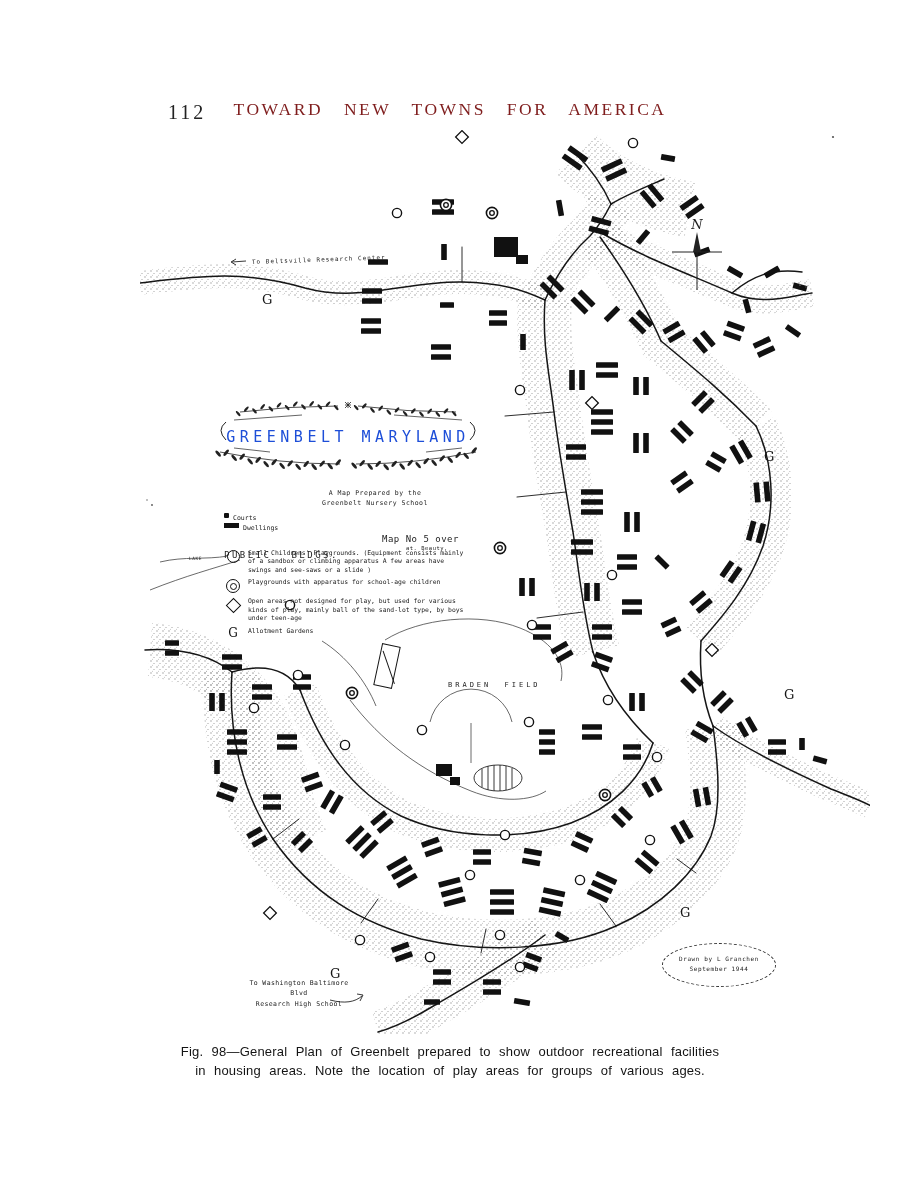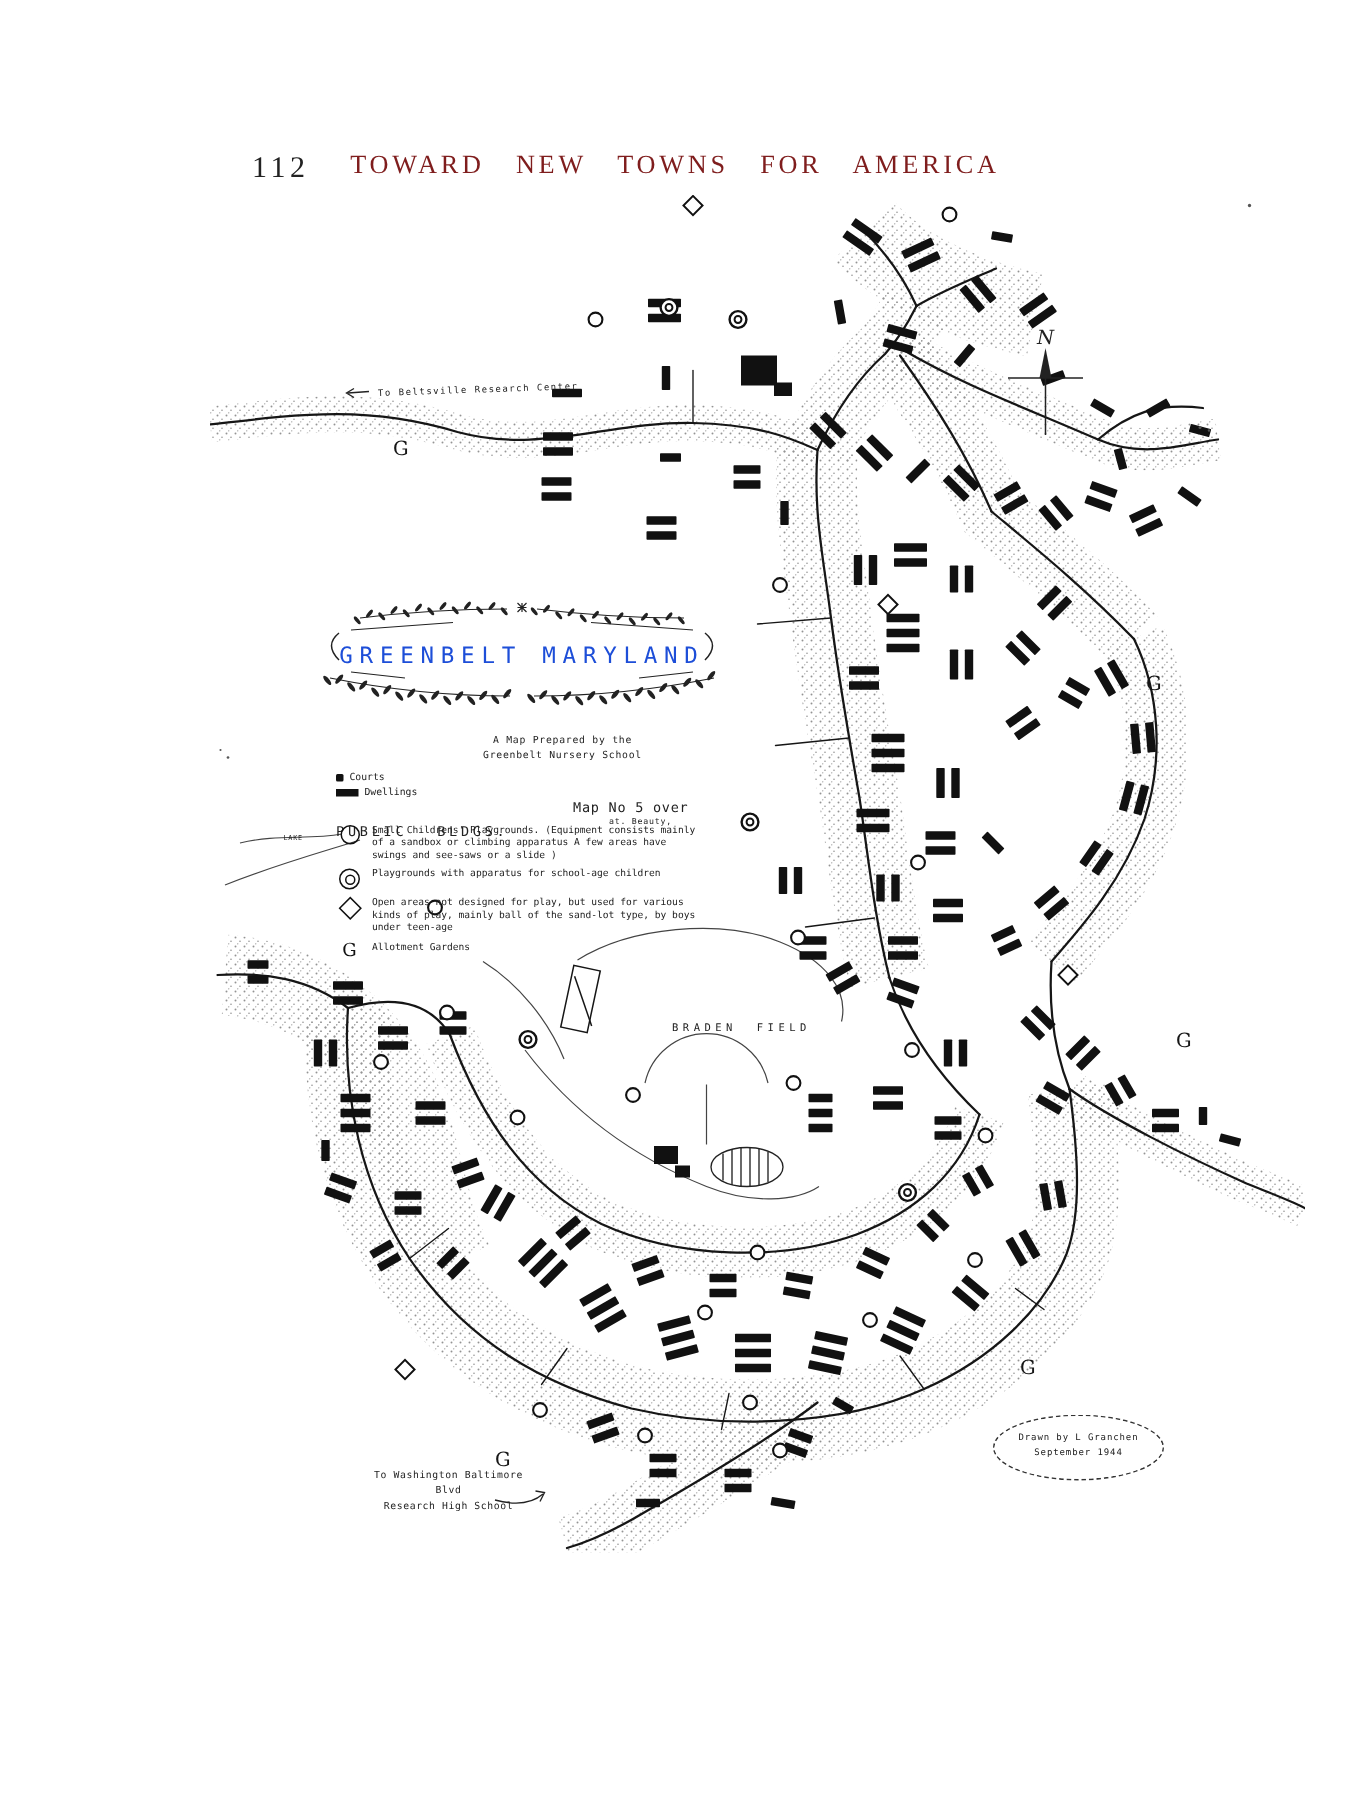--- a/index.html
+++ b/index.html
@@ -14,21 +14,21 @@
   .map-svg{position:absolute;left:0;top:0;width:730px;height:905px;}
   .ov{position:absolute;font-family:"DejaVu Sans Mono",monospace;color:#222;}
   
   .cartouche{left:70px;top:262px;width:276px;height:88px;}
   .cartouche .title-text{position:absolute;left:0;right:0;top:36px;text-align:center;
       font-size:15px;letter-spacing:4.5px;color:#1d4ed8;white-space:nowrap;}
   
   .credit{left:146px;top:359px;width:178px;text-align:center;font-size:6.5px;line-height:1.5;letter-spacing:.5px;}
   
   .mapkey{left:84px;top:383px;font-size:6.5px;line-height:1.55;}
-  .mapkey .row{display:flex;align-items:center;gap:4px;}
+  .mapkey .row{display:flex;align-items:flex-start;gap:4px;}
   .chip-court{width:5px;height:5px;background:#111;display:inline-block;border-radius:1px;}
   .chip-dwell{width:15px;height:5px;background:#111;display:inline-block;}
   .public-bldgs{left:84px;top:420px;font-size:9px;letter-spacing:2.5px;word-spacing:12px;}
   
   .mapno{left:242px;top:404px;font-size:9px;letter-spacing:.5px;}
   .mapno .sub{font-size:5.5px;margin-left:24px;margin-top:1px;}
   
   .legend{left:84px;top:419px;width:244px;font-size:6.4px;line-height:1.32;}
   .legend-item{display:flex;gap:6px;margin-bottom:4px;}
   .legend-sym{flex:0 0 18px;display:flex;justify-content:center;align-items:flex-start;padding-top:1px;}
@@ -782,13 +782,17 @@
       </div>
     </div>
 
     <span class="g-mark" style="left:122px;top:162px">G</span>
     <span class="g-mark" style="left:624px;top:319px">G</span>
     <span class="g-mark" style="left:644px;top:557px">G</span>
     <span class="g-mark" style="left:540px;top:775px">G</span>
     <span class="g-mark" style="left:190px;top:836px">G</span>
   </div>
 
+  <div class="caption">
+    <div>Fig. 98—General Plan of Greenbelt prepared to show outdoor recreational facilities</div>
+    <div>in housing areas.  Note the location of play areas for groups of various ages.</div>
+  </div>
 </div>
 
 </body></html>

